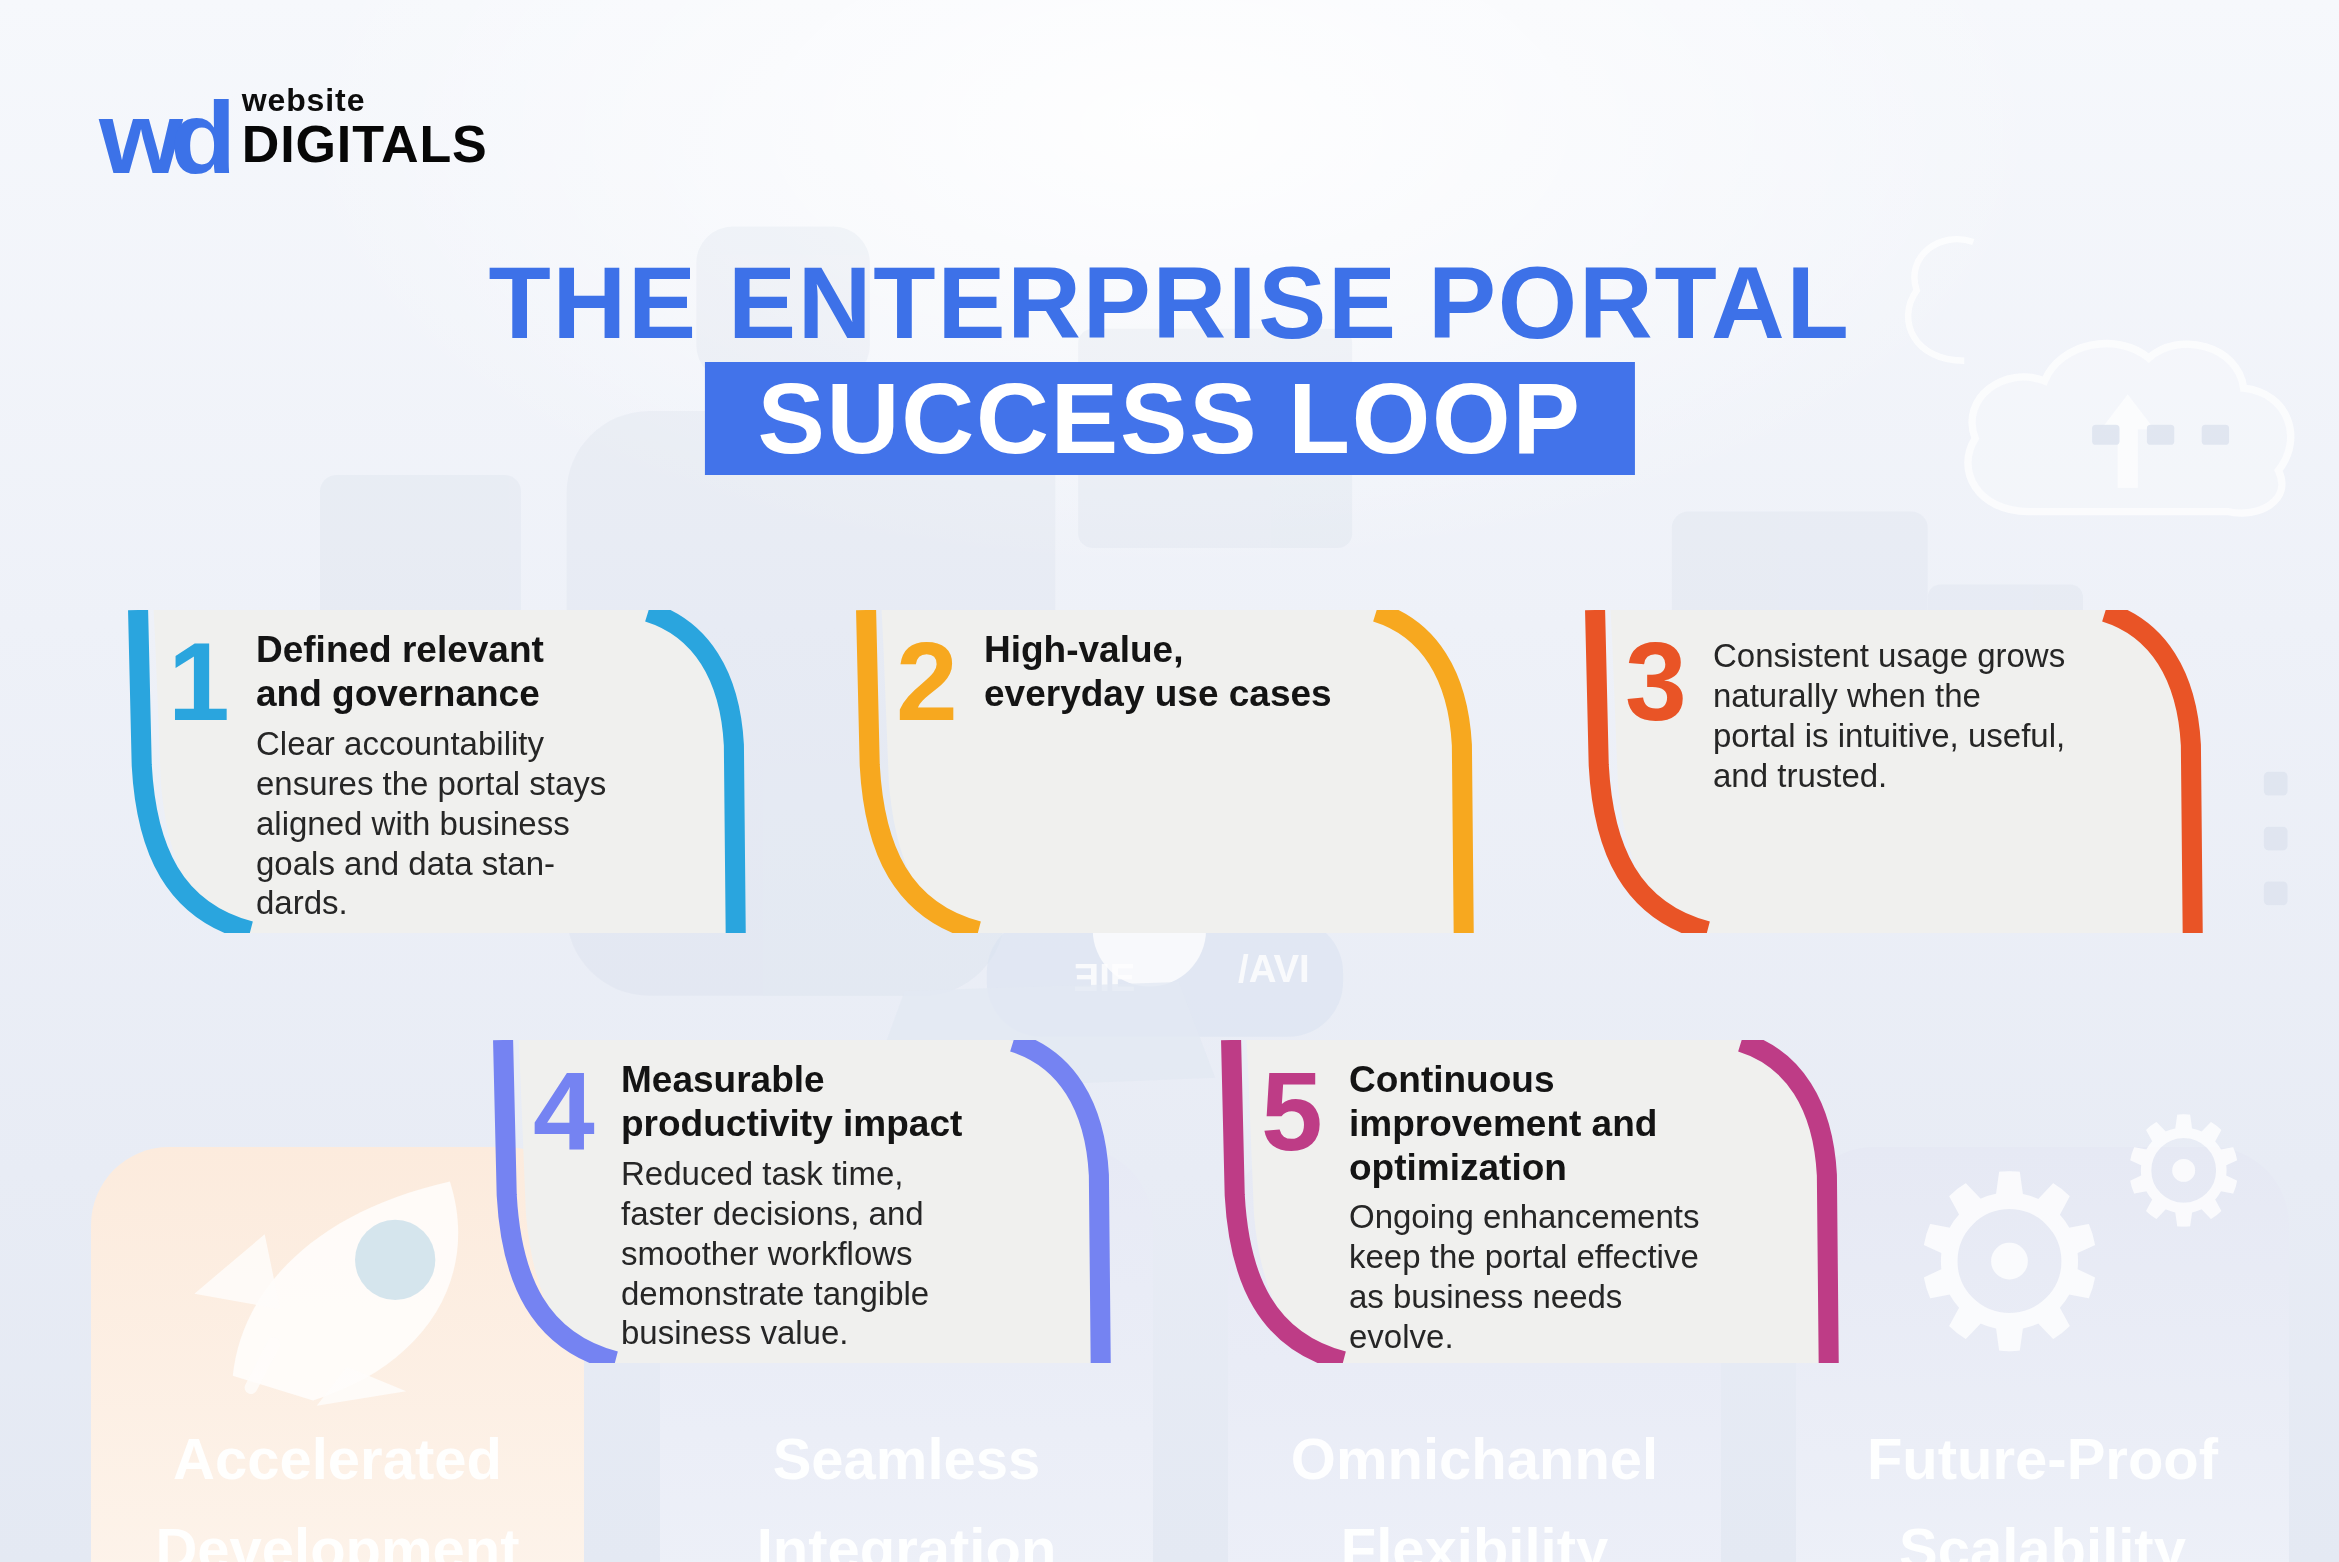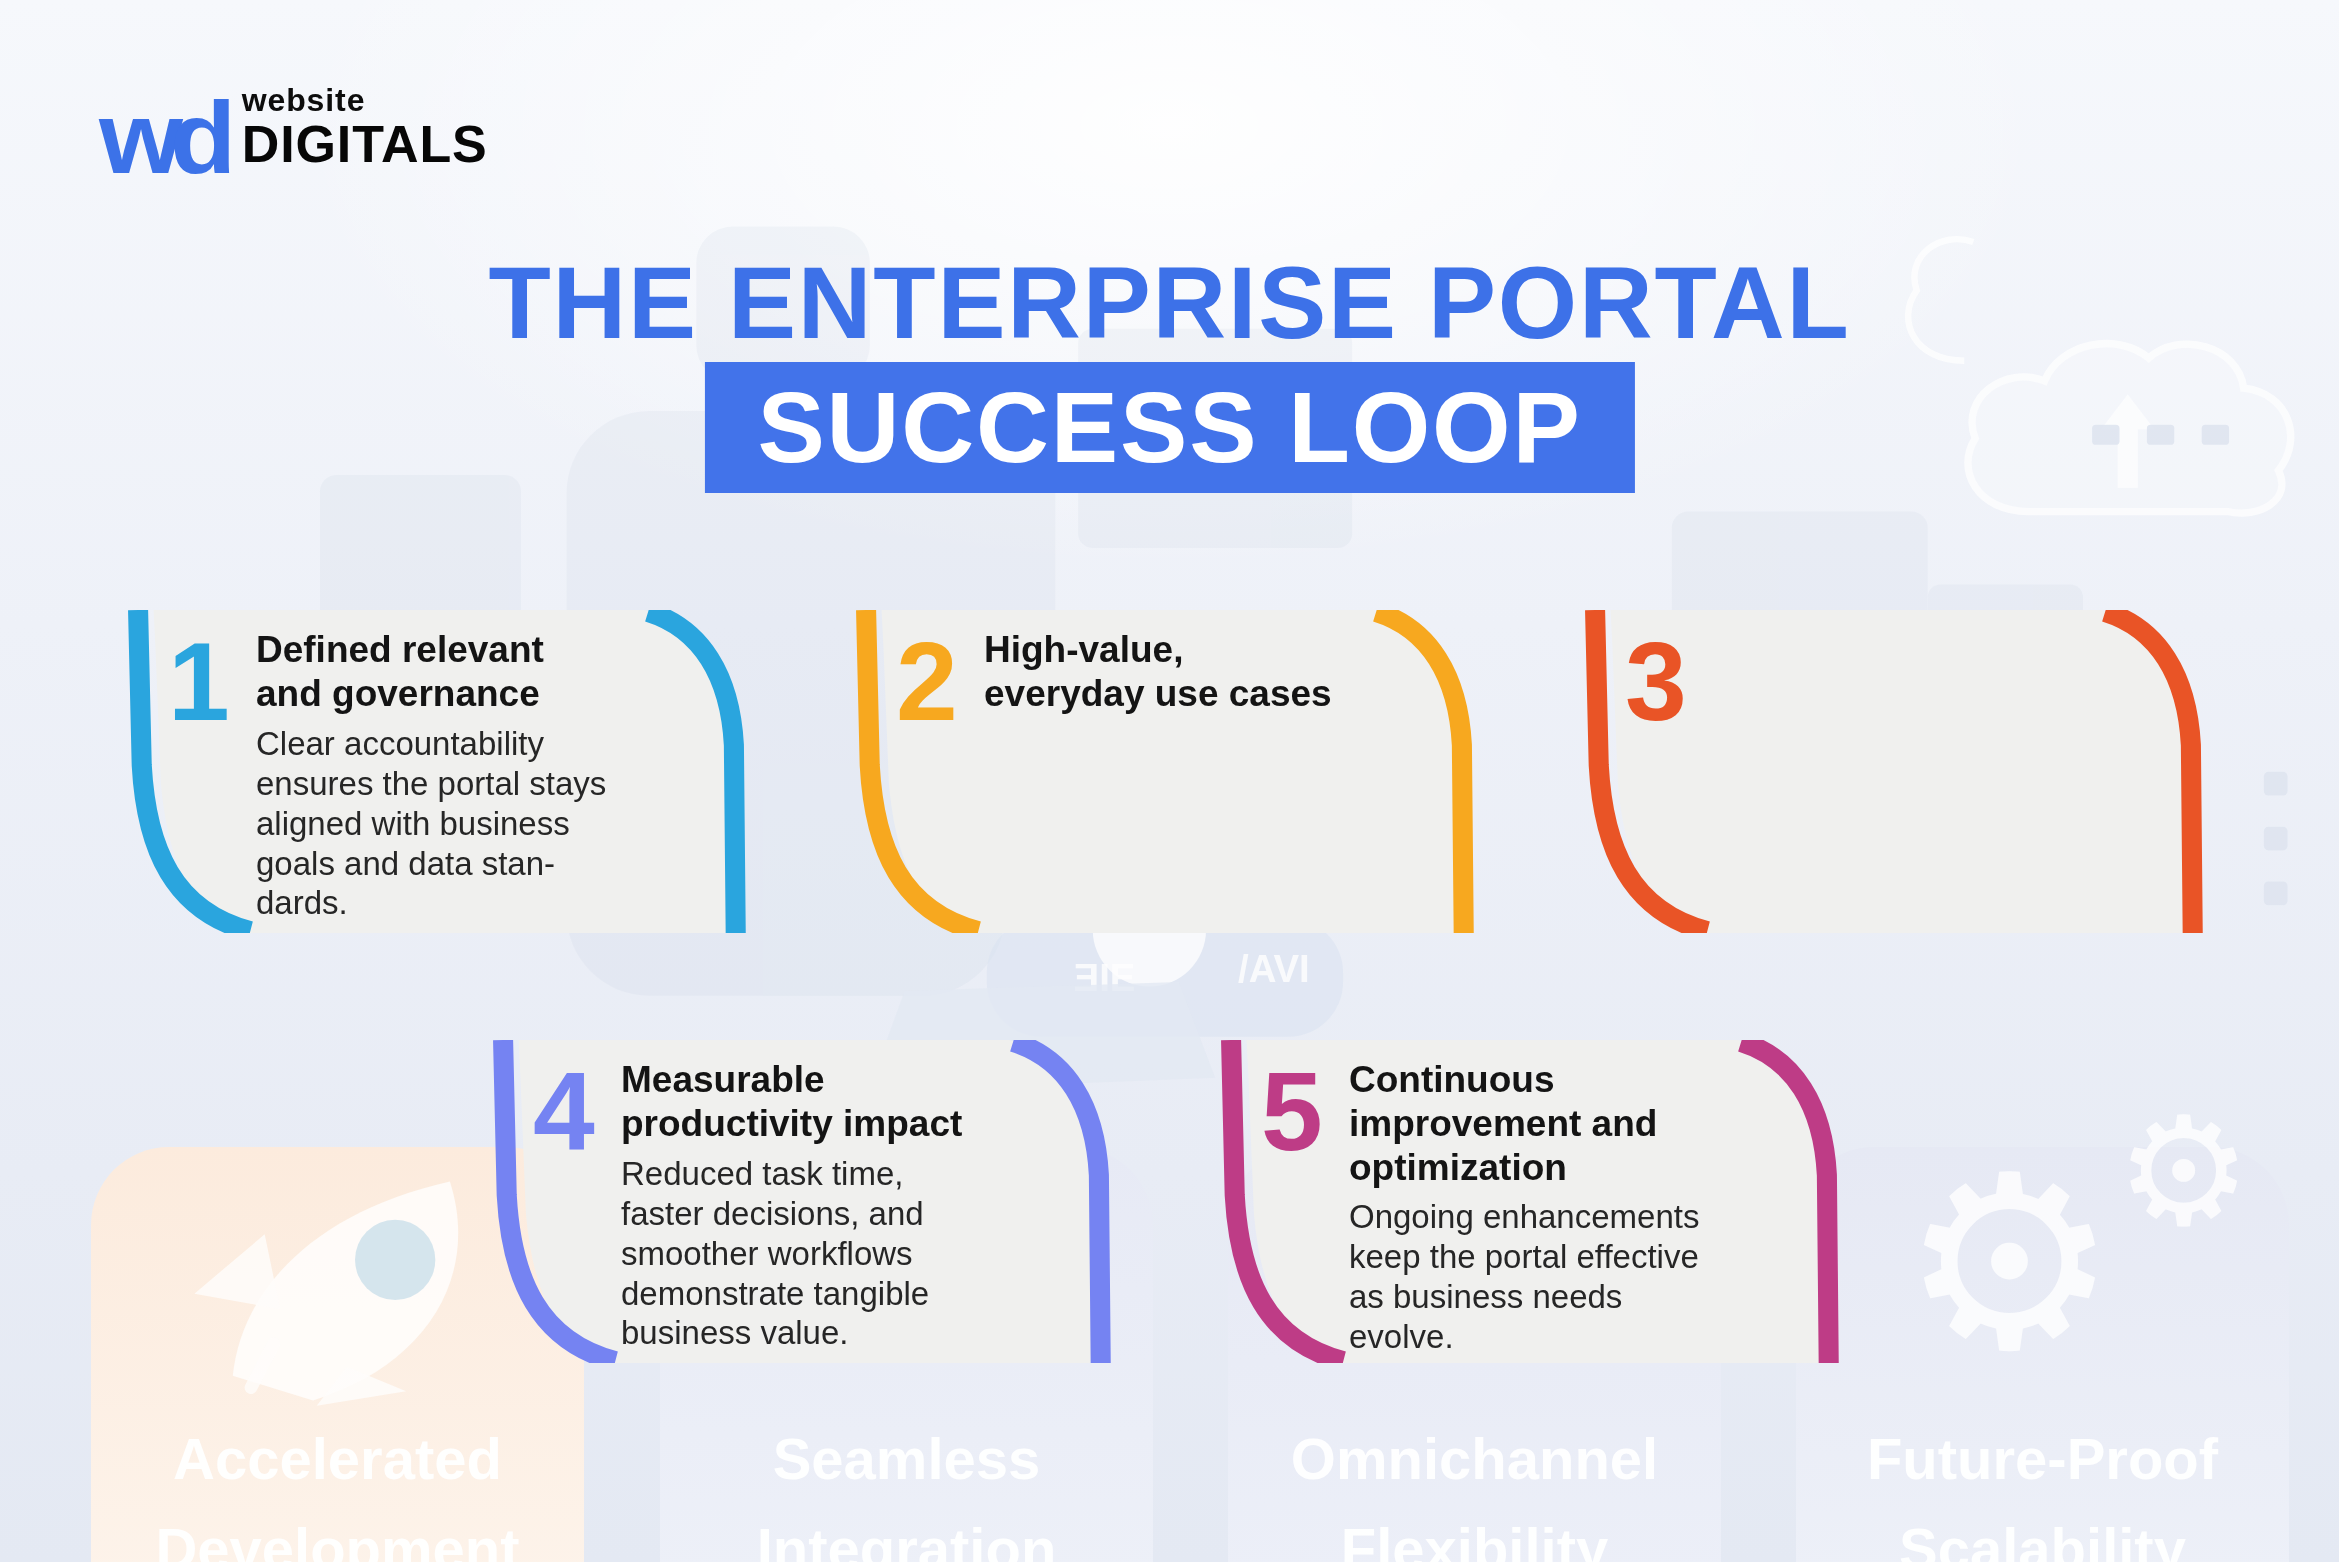--- a/index.html
+++ b/index.html
@@ -14,21 +14,21 @@
   
   .logo{position:absolute;left:99px;top:84px;display:flex;align-items:flex-start;gap:18.3px;z-index:5;}
   .logo-mark{font-size:108px;font-weight:bold;color:#3c72e8;letter-spacing:-12.8px;line-height:1;transform:scaleY(.95);}
   .logo-names{display:flex;flex-direction:column;line-height:1;}
   .logo-name1{font-size:32px;font-weight:600;color:#0d0d0d;letter-spacing:0.9px;}
   .logo-name2{font-size:52px;font-weight:bold;color:#070707;letter-spacing:0.9px;margin-top:1.8px;}
   
   .title{position:absolute;left:0;top:245px;width:100%;text-align:center;
     font-size:102px;font-weight:bold;letter-spacing:1.8px;z-index:5;}
   .banner{position:absolute;top:362px;left:50%;transform:translateX(-50%);
-    height:113px;line-height:113px;padding:9px 53px;font-size:101px;font-weight:bold;
+    height:113px;line-height:113px;padding:0 53px;font-size:101px;font-weight:bold;
     letter-spacing:1.8px;z-index:5;}
   
   .card{position:absolute;width:630px;height:323px;z-index:3;}
   .card svg{position:absolute;left:0;top:0;}
   .card-inner{position:absolute;left:0;top:0;width:100%;height:100%;}
   .num{position:absolute;left:42px;top:5.5px;font-size:111px;font-weight:bold;line-height:1.2;}
   .txt{position:absolute;left:130px;top:18.3px;width:475px;}
   .card-title{margin:0;font-size:37px;line-height:1.18;font-weight:bold;color:#141414;white-space:pre;}
   .card-body{margin:8.2px 0 0 0;font-size:33px;line-height:1.21;font-weight:400;color:#262626;white-space:pre;}
   .card1{left:126px;top:610px;} .card2{left:854px;top:610px;} .card3{left:1583px;top:610px;}
@@ -162,20 +162,24 @@
 
   <section class="card card3">
     <svg width="630" height="323" viewBox="0 0 690 354">
       <path d="M 30 0 L 568 0 C 622 16 652 68 656 140 L 658 354 L 132 354 C 76 338 46 282 38 190 L 32 40 Z" fill="#f0f0ee"></path>
       <path fill="none" stroke-width="22" d="M 13 0 L 17 170 C 22 262 52 330 136 352" stroke="#e95426"></path>
       <path fill="none" stroke-width="22" d="M 572 2 C 630 20 662 72 666 148 L 668 354" stroke="#e95426"></path>
     </svg>
     <div class="card-inner">
       <div class="num" style="color: rgb(233, 84, 38);">3</div>
       <div class="txt">
+        <p class="card-body">Consistent usage grows
+naturally when the
+portal is intuitive, useful,
+and trusted.</p>
       </div>
     </div>
   </section>
 
   <section class="card card4">
     <svg width="630" height="323" viewBox="0 0 690 354">
       <path d="M 30 0 L 568 0 C 622 16 652 68 656 140 L 658 354 L 132 354 C 76 338 46 282 38 190 L 32 40 Z" fill="#f0f0ee"></path>
       <path fill="none" stroke-width="22" d="M 13 0 L 17 170 C 22 262 52 330 136 352" stroke="#7583f2"></path>
       <path fill="none" stroke-width="22" d="M 572 2 C 630 20 662 72 666 148 L 668 354" stroke="#7583f2"></path>
     </svg>

